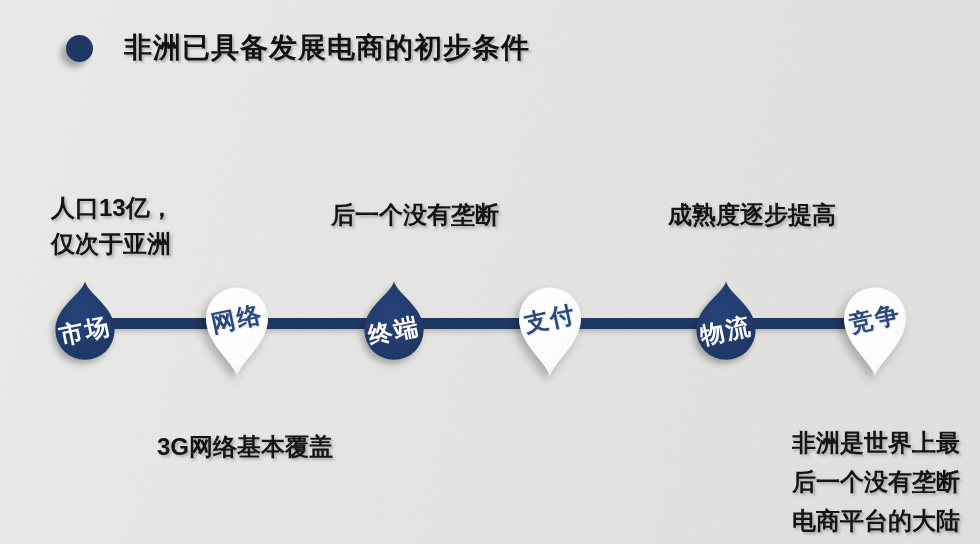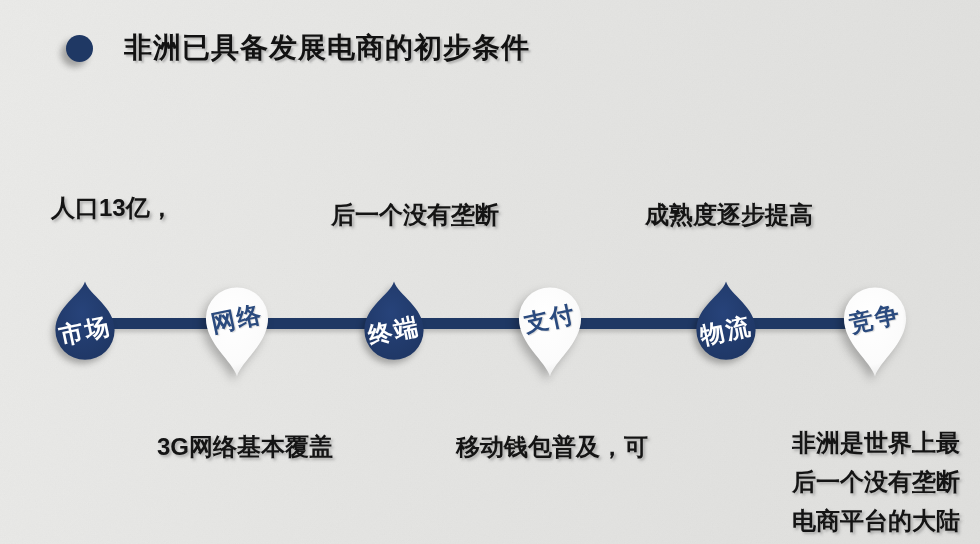--- a/index.html
+++ b/index.html
@@ -58,21 +58,21 @@
   .note{
     position:absolute;
     font-size:24px;font-weight:bold;color:#141414;
     line-height:36px;
     text-shadow:2px 2px 3px rgba(110,110,110,0.5);
   }
   .note span{display:block;}
   .note.center{text-align:center;width:300px;}
   .note-population{left:35px;top:190px;text-align:left;margin-left:16px;}
   .note-smartphone{left:265px;top:197px;}
-  .note-maturity{left:579px;top:197px;}
+  .note-maturity{left:602px;top:197px;}
   .note-network{left:95px;top:429px;}
   .note-wallet{left:402px;top:429px;}
   .note-monopoly{left:726px;top:423px;line-height:39px;}
 </style>
 </head>
 <body>
 
 <div class="slide">
 
   <svg class="bg-noise">
@@ -144,36 +144,36 @@
 
   <div class="node white" style="left:833px;top:279px;">
     <svg width="84" height="100" viewBox="0 0 100 119">
       <path d="M50,116 C45,98 13,77 13,47 A37,37 0 1,1 87,47 C87,77 55,98 50,116 Z" fill="url(#pinGrad)"></path>
     </svg>
     <div class="node-label">竞争</div>
   </div>
 
   <div class="note note-population">
     <span>人口13亿，</span>
+    <span>仅次于亚洲</span>
   </div>
 
   <div class="note center note-smartphone">
     <span>后一个没有垄断</span>
   </div>
 
   <div class="note center note-maturity">
     <span>成熟度逐步提高</span>
   </div>
 
   <div class="note center note-network">
     <span>3G网络基本覆盖</span>
   </div>
 
   <div class="note center note-wallet">
-    <span>移动钱包普及，可</span>
   </div>
 
   <div class="note center note-monopoly">
     <span>非洲是世界上最</span>
     <span>后一个没有垄断</span>
     <span>电商平台的大陆</span>
   </div>
 
 </div>
 

